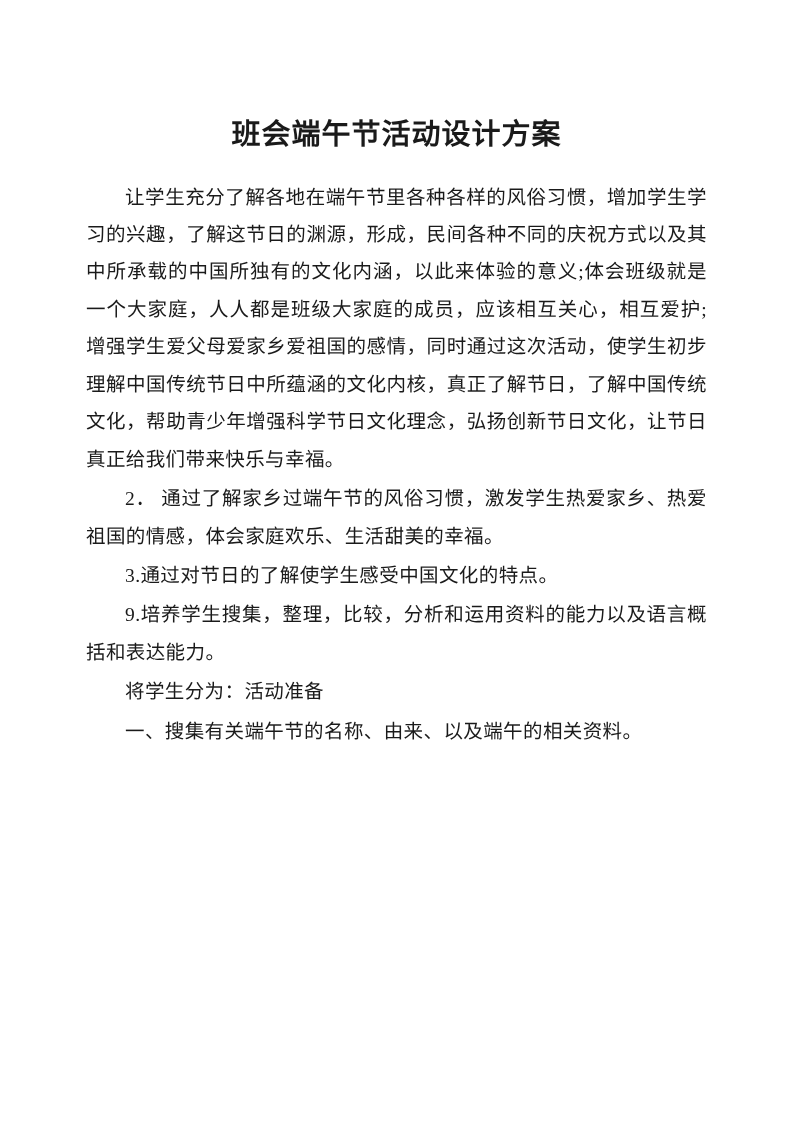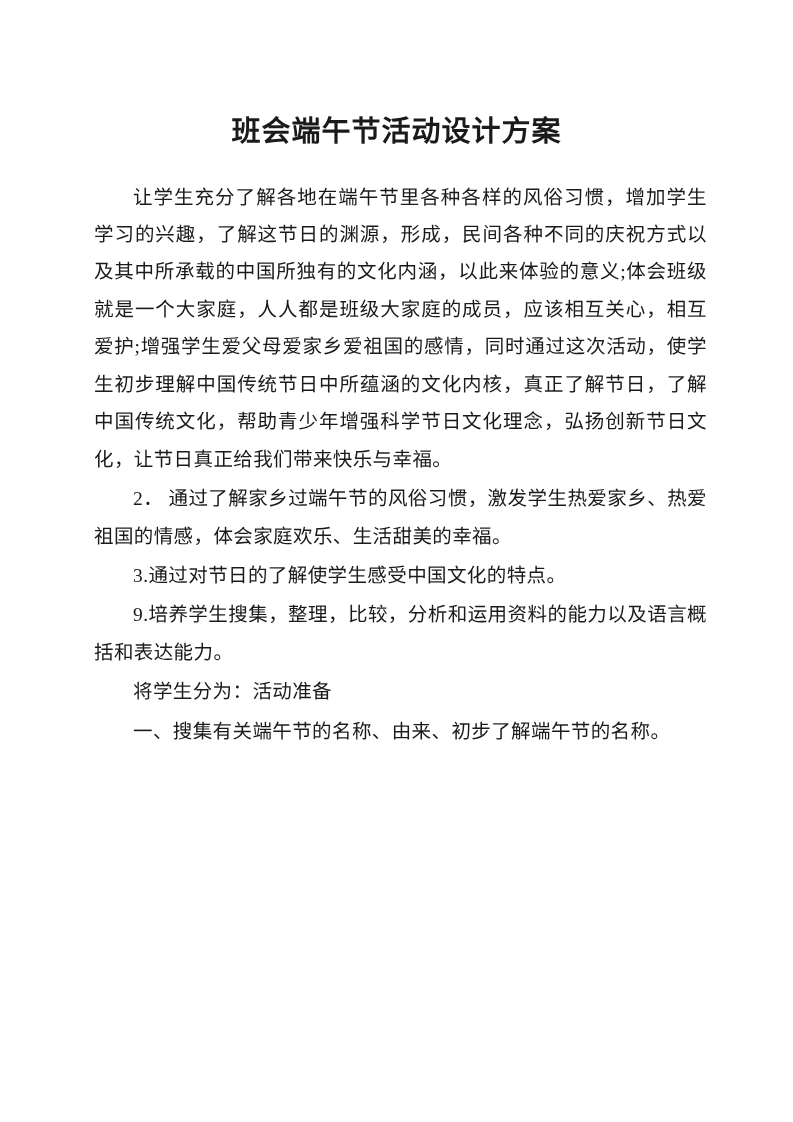--- a/index.html
+++ b/index.html
@@ -23,28 +23,28 @@
     padding: 96px 86px 60px 86px;
     background: #ffffff;
   }
   .doc-title {
     font-size: 29px;
     font-weight: 700;
     text-align: center;
     letter-spacing: 1px;
     margin: 18px 0 24px 0;
     line-height: 1.4;
-    font-family: Liberation Mono, monospace;
+    font-family: Liberation Serif, serif;
   }
   .para {
     font-size: 19.5px;
     line-height: 1.92;
     text-align: justify;
     text-justify: inter-ideograph;
-    margin: 0 0 2px 8px;
+    margin: 0 0 2px 0;
     letter-spacing: 0.4px;
   }
   .indent {
     text-indent: 2em;
   }
   .list-para {
     text-indent: 2em;
   }
 </style>
 </head>
@@ -59,15 +59,15 @@
 
   <p class="para list-para">2． 通过了解家乡过端午节的风俗习惯，激发学生热爱家乡、热爱祖国的情感，体会家庭欢乐、生活甜美的幸福。</p>
 
   <p class="para list-para">3.通过对节日的了解使学生感受中国文化的特点。</p>
 
   <p class="para list-para">9.培养学生搜集，整理，比较，分析和运用资料的能力以及语言概括和表达能力。</p>
 
 
   <p class="para indent">将学生分为：活动准备</p>
 
-  <p class="para indent">一、搜集有关端午节的名称、由来、初步了解端午节的名称。</p>
+  <p class="para indent">一、搜集有关端午节的名称、由来、以及端午的相关资料。</p>
 
 </div>
 
 </body></html>

